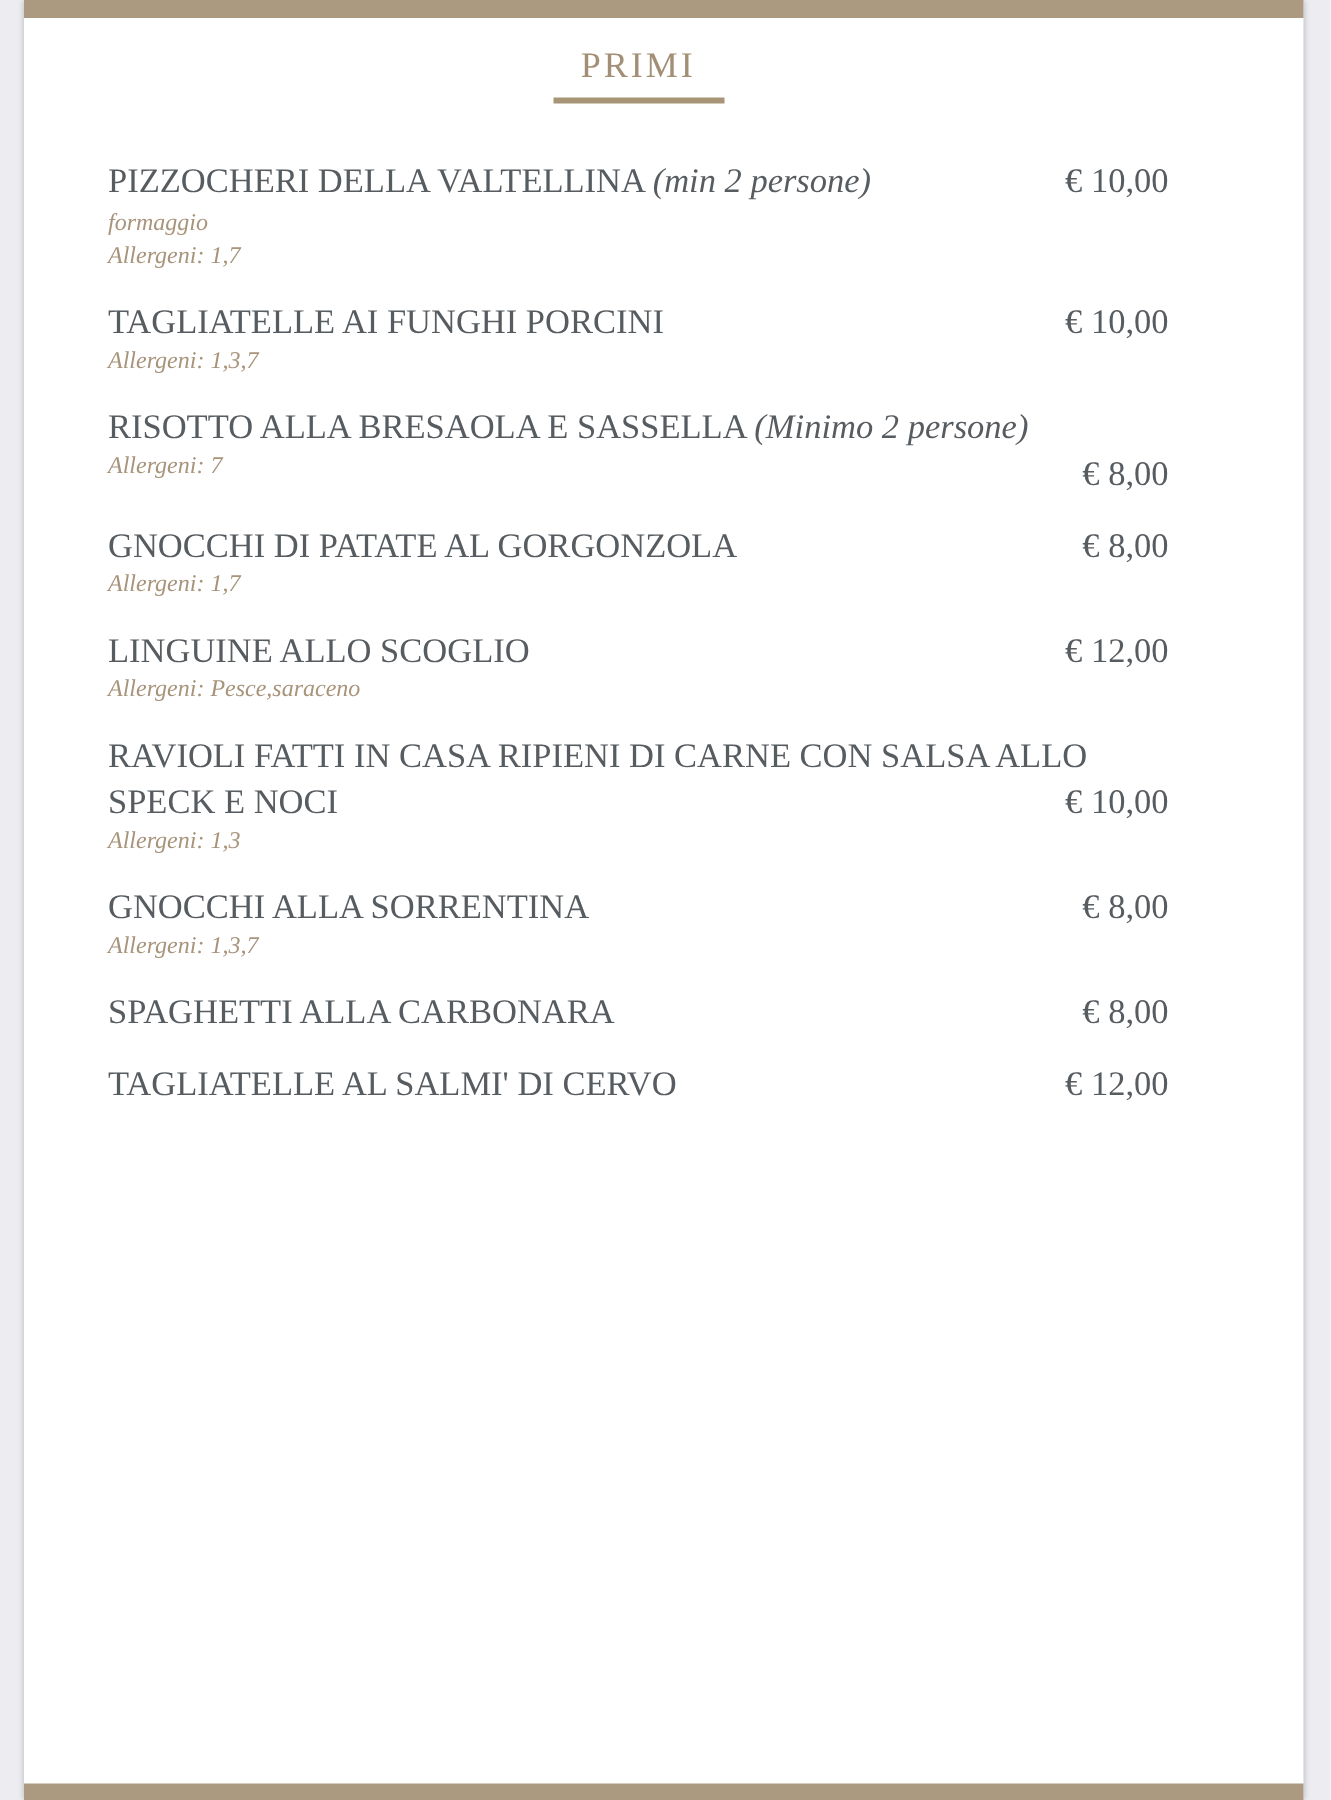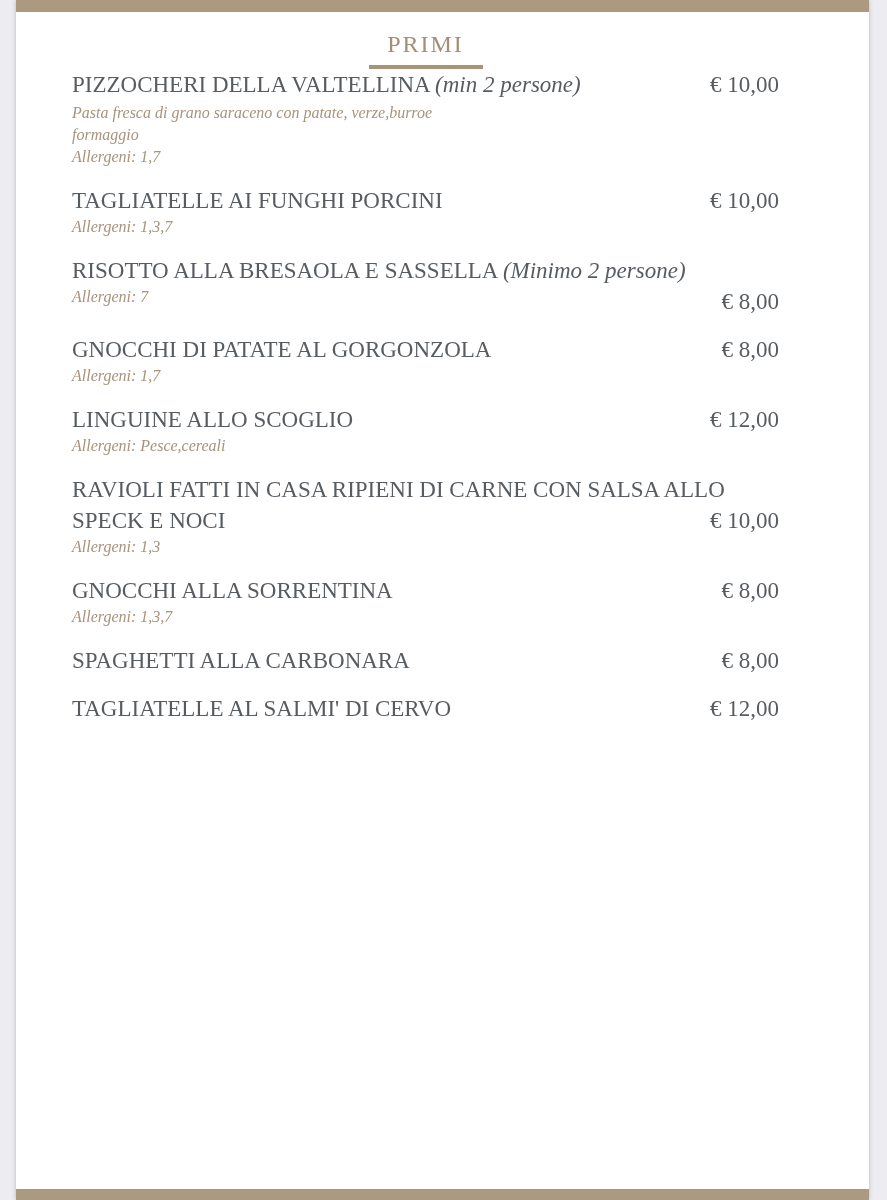--- a/index.html
+++ b/index.html
@@ -41,20 +41,21 @@
     letter-spacing: 2px;
     color: #a38f75;
   }
   .title-underline {
     width: 114px;
     height: 4px;
     background: #a89577;
     margin: 6px auto 0;
   }
   .menu {
+    margin-top: 36px;
   }
   .item {
     margin-bottom: 17px;
   }
   .row {
     display: flex;
     justify-content: space-between;
     align-items: baseline;
   }
   .row.rel { position: relative; display: block; }
@@ -101,21 +102,20 @@
     </div>
 
     <div class="menu">
 
       <div class="item">
         <div class="row">
           <div class="iname"><span>PIZZOCHERI DELLA VALTELLINA</span> <span class="note">(min 2 persone)</span></div>
           <div class="iprice">€ 10,00</div>
         </div>
         <div class="idesc">
-          <div>Pasta fresca di grano saraceno con patate, verze,burroe</div>
           <div>formaggio</div>
         </div>
         <div class="iallerg">Allergeni: 1,7</div>
       </div>
 
       <div class="item">
         <div class="row">
           <div class="iname">TAGLIATELLE AI FUNGHI PORCINI</div>
           <div class="iprice">€ 10,00</div>
         </div>
@@ -138,21 +138,21 @@
           <div class="iprice">€ 8,00</div>
         </div>
         <div class="iallerg">Allergeni: 1,7</div>
       </div>
 
       <div class="item">
         <div class="row">
           <div class="iname">LINGUINE ALLO SCOGLIO</div>
           <div class="iprice">€ 12,00</div>
         </div>
-        <div class="iallerg">Allergeni: Pesce,cereali</div>
+        <div class="iallerg">Allergeni: Pesce,saraceno</div>
       </div>
 
       <div class="item">
         <div class="row rel">
           <div class="iname">RAVIOLI FATTI IN CASA RIPIENI DI CARNE CON SALSA ALLO SPECK E NOCI</div>
           <div class="iprice abs">€ 10,00</div>
         </div>
         <div class="iallerg">Allergeni: 1,3</div>
       </div>
 

